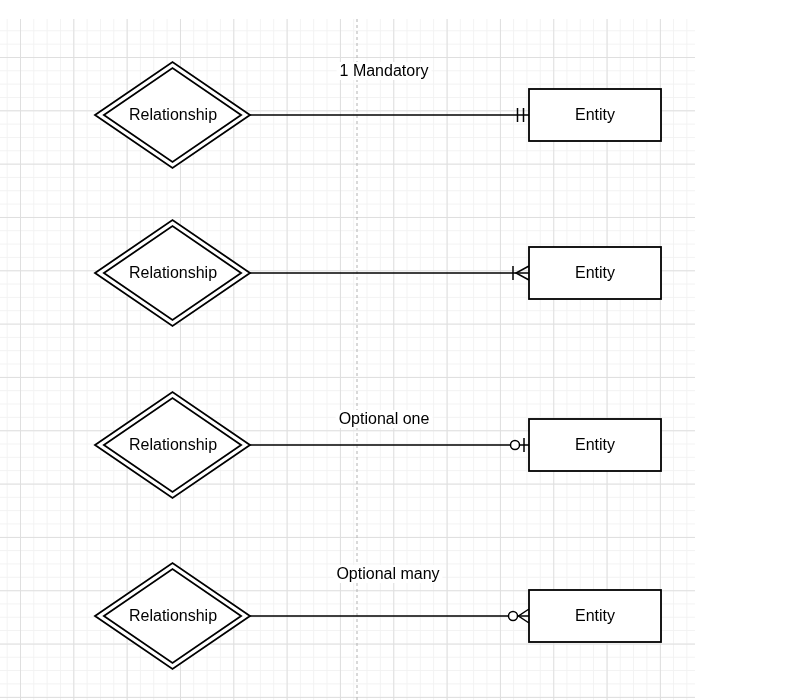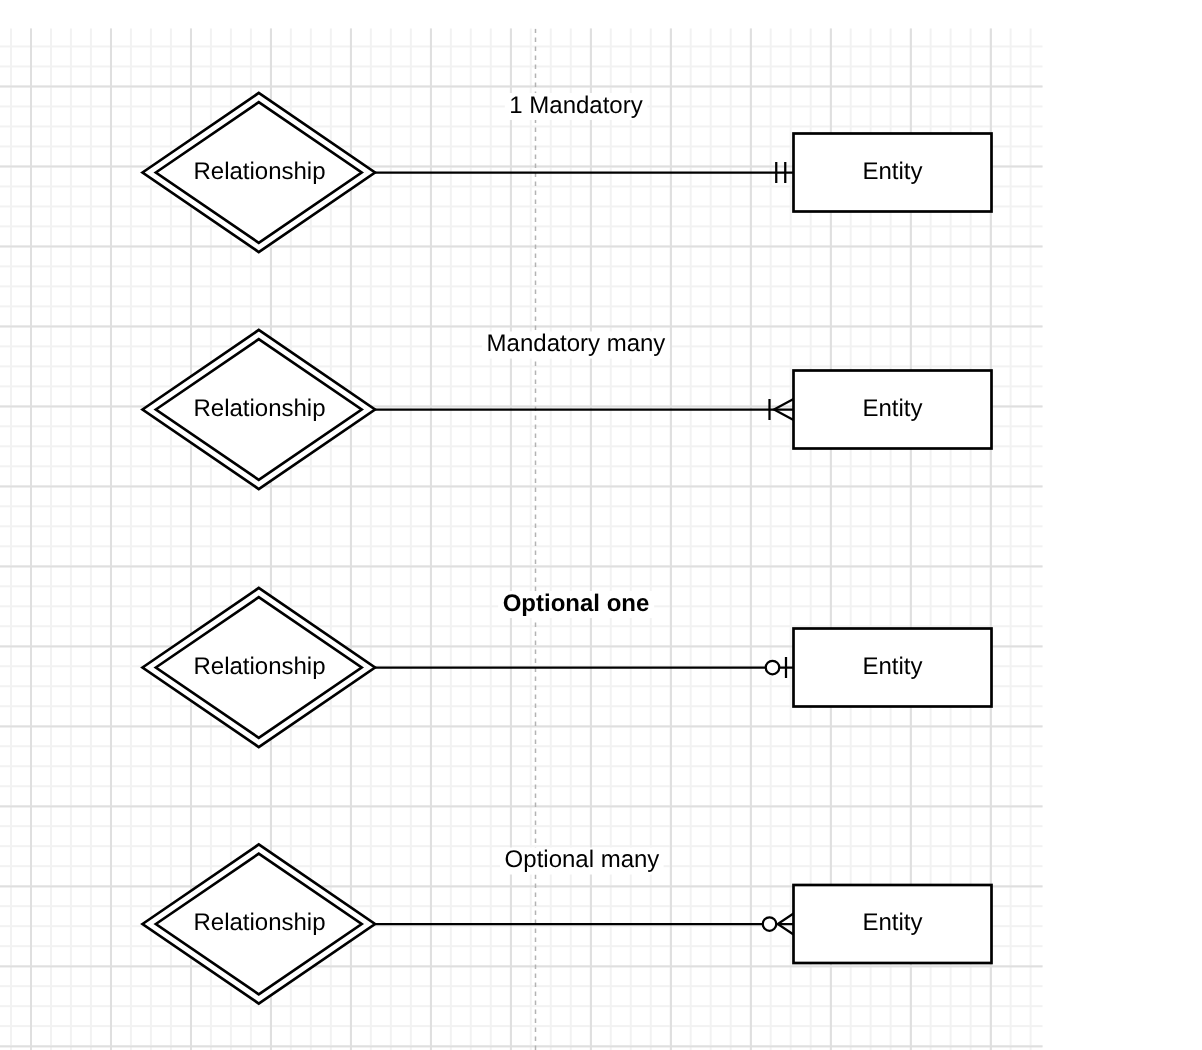--- a/index.html
+++ b/index.html
@@ -126,25 +126,24 @@
       <polygon points="95,597 172.5,544 250,597 172.5,650"></polygon>
       <polygon points="103.9,597 172.5,550.1 241.1,597 172.5,643.9"></polygon>
     </g>
     <rect class="shape" x="529" y="571" width="132" height="52"></rect>
   </svg>
 
   <div class="lbl edge-lbl" style="left:384px; top:52px;">1 Mandatory</div>
   <div class="lbl" style="left:173px; top:96px;">Relationship</div>
   <div class="lbl" style="left:595px; top:96px;">Entity</div>
 
-  <div class="lbl edge-lbl" style="left:384px; top:211px;">Mandatory many</div>
   <div class="lbl" style="left:173px; top:254px;">Relationship</div>
   <div class="lbl" style="left:595px; top:254px;">Entity</div>
 
-  <div class="lbl edge-lbl" style="left:384px; top:384px;font-weight:bold;">Optional one</div>
+  <div class="lbl edge-lbl" style="left:384px; top:400px;">Optional one</div>
   <div class="lbl" style="left:173px; top:426px;">Relationship</div>
   <div class="lbl" style="left:595px; top:426px;">Entity</div>
 
   <div class="lbl edge-lbl" style="left:388px; top:555px;">Optional many</div>
   <div class="lbl" style="left:173px; top:597px;">Relationship</div>
   <div class="lbl" style="left:595px; top:597px;">Entity</div>
 
 </div>
 
 </body></html>

